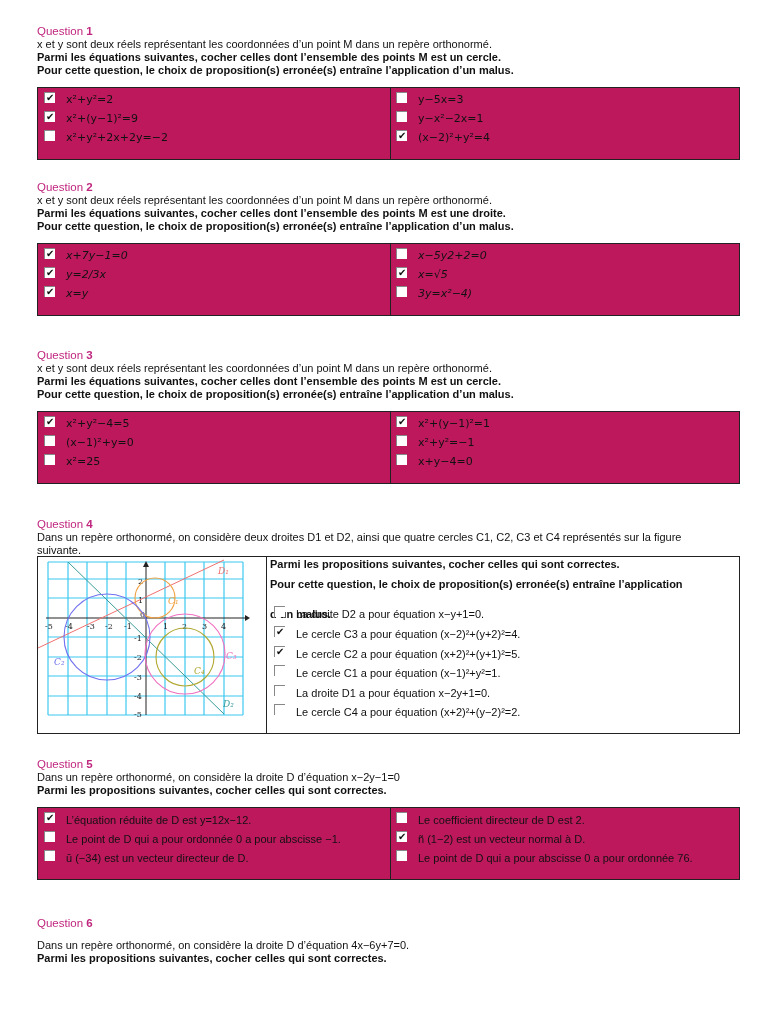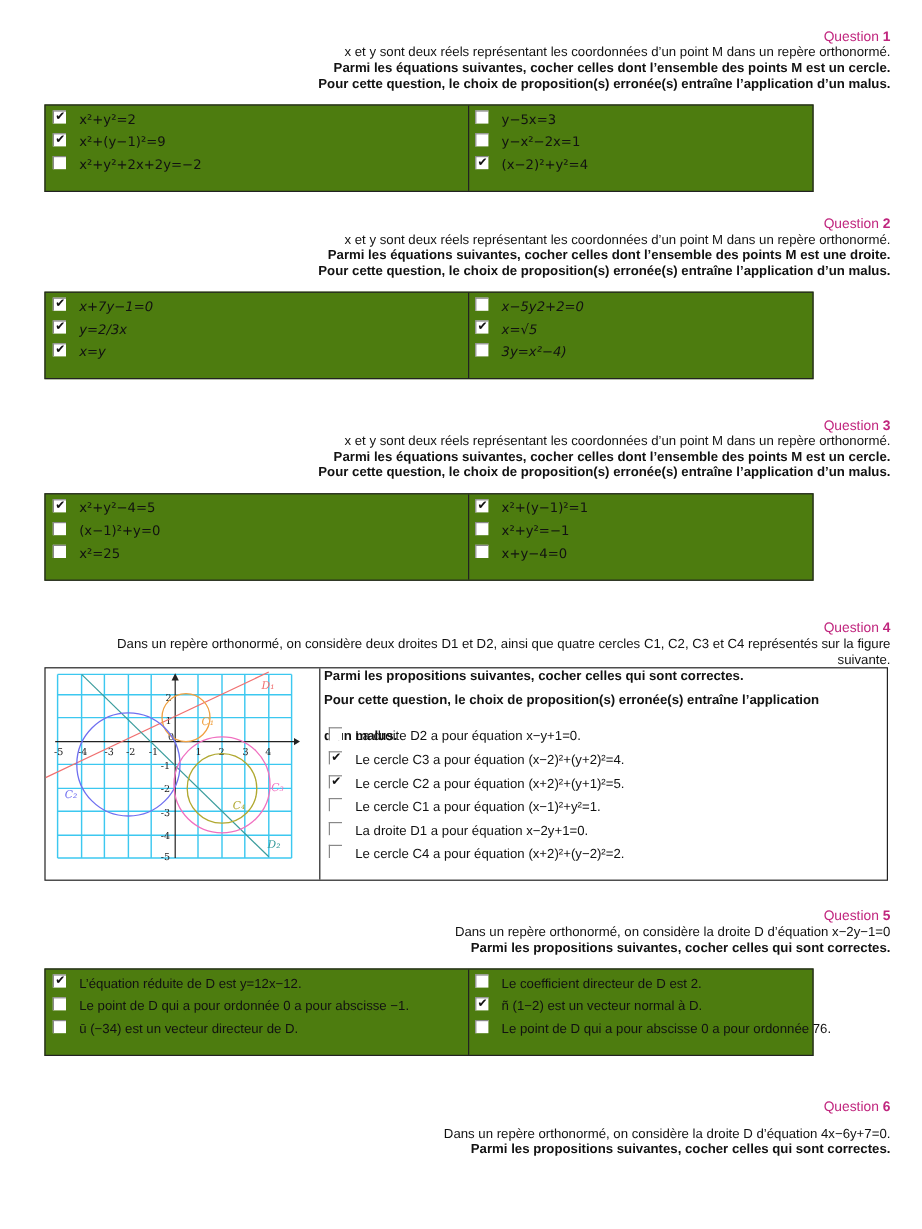--- a/index.html
+++ b/index.html
@@ -1,23 +1,23 @@
 <!DOCTYPE html>
 <html><head>
 <meta charset="utf-8">
 <style>
   html, body { margin: 0; padding: 0; background: #ffffff; }
   body { width: 768px; height: 1024px; position: relative; overflow: hidden;
          font-family: "Liberation Sans", sans-serif; color: #111; font-size: 11px; }
-  .q { position: absolute; left: 37px; width: 705px; text-align: right; }
+  .q { position: absolute; left: 37px; width: 705px; }
   .q-title { color: #c0267e; font-size: 11.5px; line-height: 13px; }
   .q-title b { font-weight: bold; }
   .line { line-height: 13px; white-space: nowrap; }
   .bold { font-weight: bold; }
-  .box { position: absolute; left: 37px; width: 641px; border: 1.5px solid #222; box-sizing: border-box; background: #4d7c0f; }
+  .box { position: absolute; left: 37px; width: 703px; border: 1.5px solid #222; box-sizing: border-box; background: #be185d; }
   .col { position: absolute; top: 0; bottom: 0; }
   .col.left { left: 0; width: 352px; border-right: 1.5px solid #222; }
   .col.right { left: 352px; right: 0; }
   .opt { position: absolute; left: 6px; height: 18px; line-height: 18px; white-space: nowrap; font-family: "DejaVu Sans", sans-serif; font-size: 11px; }
   .cb { position: absolute; left: 0; top: 1px; width: 11px; height: 11px; border-left: 1.5px solid #888; border-top: 1.5px solid #888; box-sizing: border-box; background: #fff; }
   .cb.checked::after { content: "✔"; position: absolute; left: 1px; top: -4px; font-size: 10px; color: #111; font-family: "DejaVu Sans", sans-serif; }
   .opt-text { position: absolute; left: 22px; top: 0; }
   .q4-box { position: absolute; left: 37px; top: 556px; width: 703px; height: 178px; border: 1.5px solid #222; box-sizing: border-box; }
   .q4-left { position: absolute; left: 0; top: 0; width: 228px; bottom: 0; border-right: 1.5px solid #222; }
   .q4-right { position: absolute; left: 232px; top: 0; right: 0; bottom: 0; font-family: "Liberation Sans", sans-serif; }

